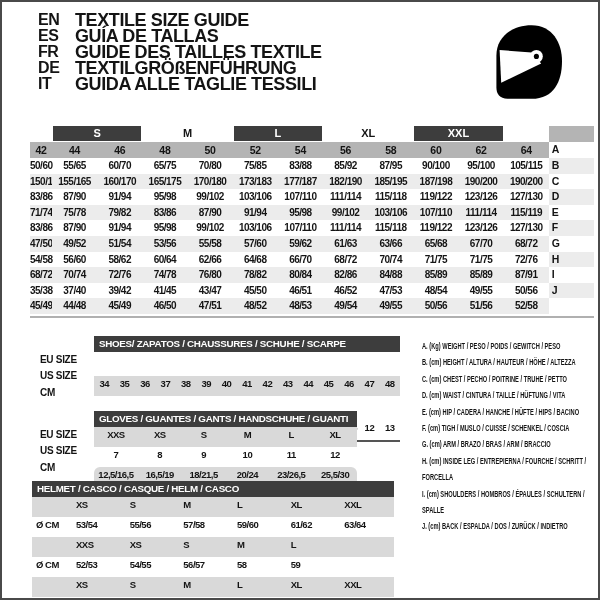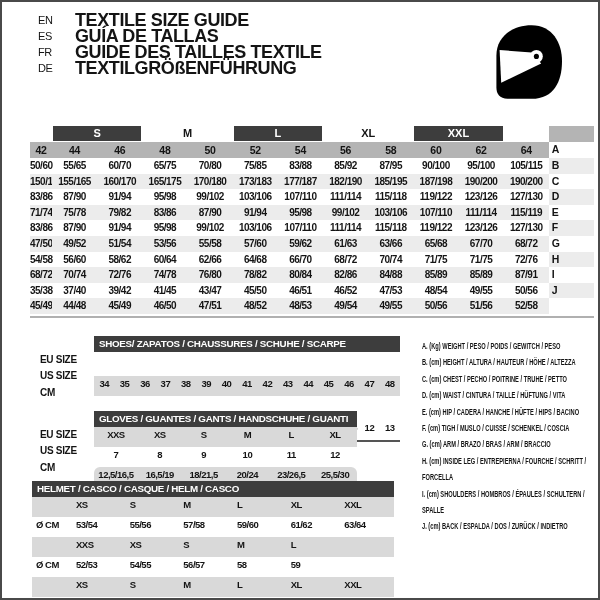--- a/index.html
+++ b/index.html
@@ -2,21 +2,21 @@
 <html><head>
 <meta charset="utf-8">
 <style>
   html,body{margin:0;padding:0;background:#fff;}
   .page{position:relative;width:600px;height:600px;box-sizing:border-box;background:#fff;
         border:2px solid #4a4a4a;font-family:"Liberation Sans",sans-serif;color:#141414;overflow:hidden;}
 
   
   .langs{position:absolute;left:36px;top:10px;}
   .lang-row{display:flex;height:16px;align-items:center;}
-  .lang-code{width:37px;font-weight:400;font-size:11px;letter-spacing:-0.4px;}
+  .lang-code{width:37px;font-weight:700;font-size:16px;letter-spacing:-0.4px;}
   .lang-label{font-weight:700;font-size:18px;letter-spacing:-0.4px;}
 
   
   .helmet-svg{position:absolute;left:484px;top:14px;}
 
   
   .main-table{position:absolute;left:28px;top:124px;width:564px;display:grid;
               grid-template-columns:22px repeat(12,1fr);border-bottom:2px solid #b0b0b0;padding-bottom:2px;}
   .main-table>div{box-sizing:border-box;}
   .group-cell{height:15px;line-height:15px;margin-bottom:1px;text-align:center;
@@ -66,20 +66,24 @@
         <div class="lang-code">ES</div>
         <div class="lang-label">GUÍA DE TALLAS</div>
       </div>
       <div class="lang-row">
         <div class="lang-code">FR</div>
         <div class="lang-label">GUIDE DES TAILLES TEXTILE</div>
       </div>
       <div class="lang-row">
         <div class="lang-code">DE</div>
         <div class="lang-label">TEXTILGRÖßENFÜHRUNG</div>
+      </div>
+      <div class="lang-row">
+        <div class="lang-code">IT</div>
+        <div class="lang-label">GUIDA ALLE TAGLIE TESSILI</div>
       </div>
     </div>
 
   <svg class="helmet-svg" width="80" height="92" viewBox="0 0 100 100" aria-hidden="true">
     <path d="M57 4 C83 4 95 26 95 49 C95 74 85 96 57 96 L27 96 C17 96 13 90 13 82 L13 42 C13 18 33 4 57 4 Z" fill="#000"></path>
     <path d="M17 35 L57 38 L69 52 L19 76 Z" fill="#fff"></path>
     <circle cx="63" cy="43" r="8" fill="#fff"></circle>
     <circle cx="63" cy="43" r="3.2" fill="#000"></circle>
   </svg>
 

